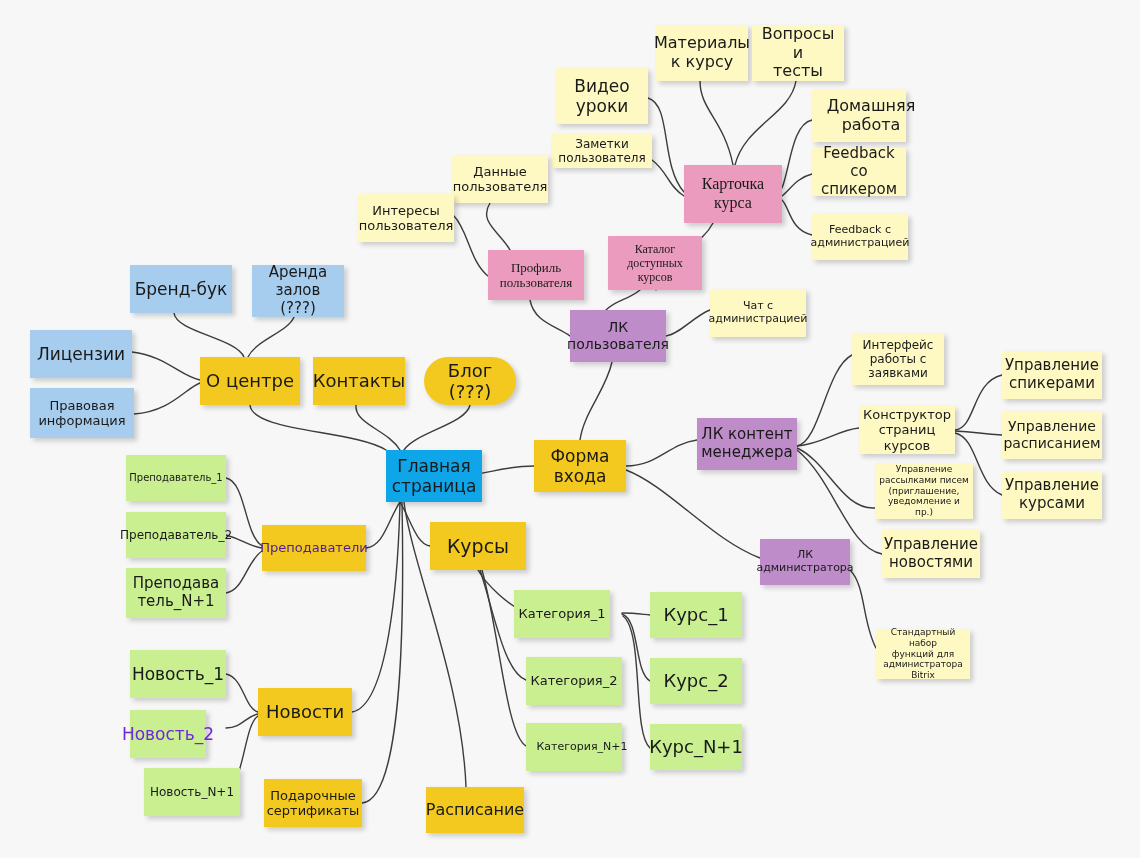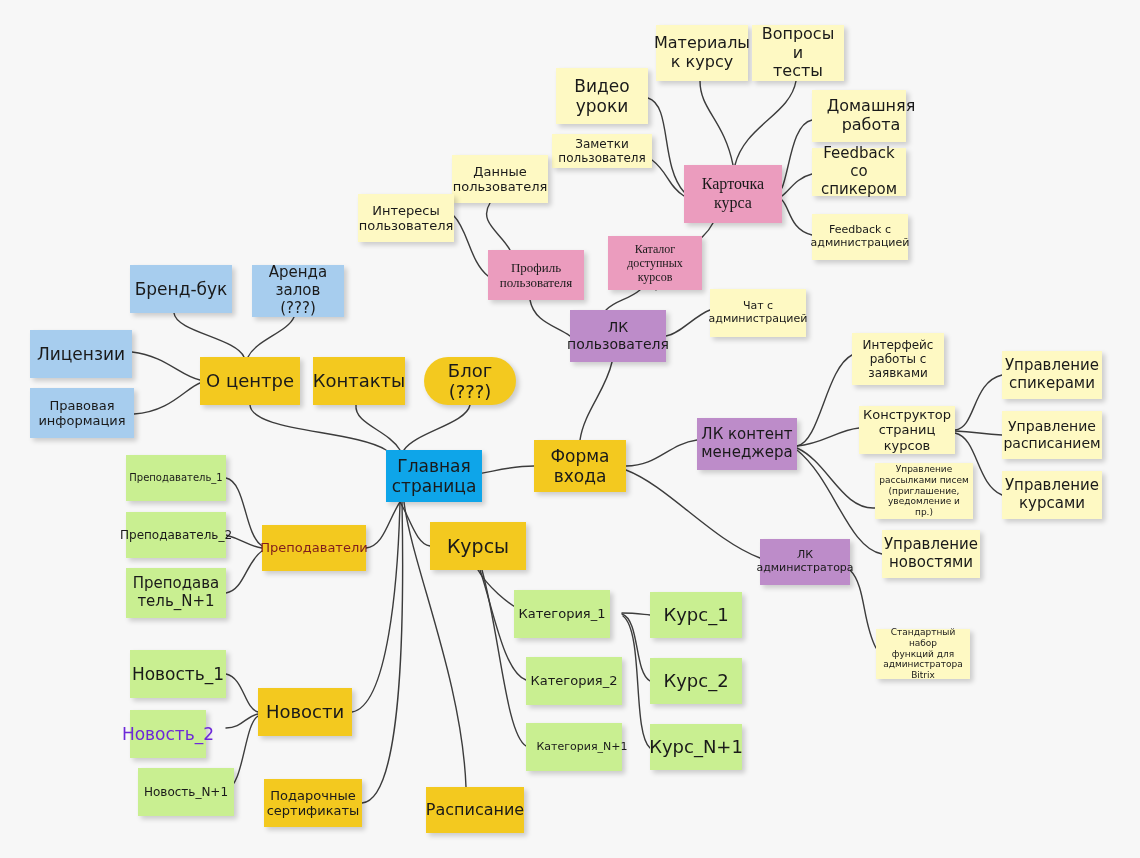--- a/index.html
+++ b/index.html
@@ -155,38 +155,38 @@
       <div class="node c-yellow" style="left: 534px; top: 440px; width: 92px; height: 52px; font-size: 17px; color: rgb(26, 26, 26);">Форма
 входа</div>
       <div class="node c-lightyellow" style="left: 875px; top: 463px; width: 98px; height: 56px; font-size: 9px; color: rgb(26, 26, 26);">Управление
 рассылками писем
 (приглашение,
 уведомление и пр.)</div>
       <div class="node c-lightyellow" style="left: 1002px; top: 471px; width: 100px; height: 48px; font-size: 15px; color: rgb(26, 26, 26);">Управление
 курсами</div>
       <div class="node c-green" style="left: 126px; top: 455px; width: 100px; height: 46px; font-size: 10px; color: rgb(26, 26, 26);">Преподаватель_1</div>
       <div class="node c-green" style="left: 126px; top: 512px; width: 100px; height: 46px; font-size: 12px; color: rgb(26, 26, 26);">Преподаватель_2</div>
-      <div class="node c-yellow" style="left: 262px; top: 525px; width: 104px; height: 46px; font-size: 13px; color: #7f1d1d;">Преподаватели</div>
+      <div class="node c-yellow" style="left: 262px; top: 525px; width: 104px; height: 46px; font-size: 13px; color: #4c1d95;">Преподаватели</div>
       <div class="node c-yellow" style="left: 430px; top: 522px; width: 96px; height: 48px; font-size: 19px; color: rgb(26, 26, 26);">Курсы</div>
       <div class="node c-purple" style="left: 760px; top: 539px; width: 90px; height: 46px; font-size: 11px; color: rgb(26, 26, 26);">ЛК
 администратора</div>
       <div class="node c-lightyellow" style="left: 882px; top: 530px; width: 98px; height: 48px; font-size: 15px; color: rgb(26, 26, 26);">Управление
 новостями</div>
       <div class="node c-green" style="left: 126px; top: 568px; width: 100px; height: 50px; font-size: 15px; color: rgb(26, 26, 26);">Преподава
 тель_N+1</div>
       <div class="node c-green" style="left: 514px; top: 590px; width: 96px; height: 48px; font-size: 13px; color: rgb(26, 26, 26);">Категория_1</div>
       <div class="node c-green" style="left: 650px; top: 592px; width: 92px; height: 46px; font-size: 18px; color: rgb(26, 26, 26);">Курс_1</div>
       <div class="node c-green" style="left: 130px; top: 650px; width: 96px; height: 48px; font-size: 17px; color: rgb(26, 26, 26);">Новость_1</div>
       <div class="node c-green" style="left: 526px; top: 657px; width: 96px; height: 48px; font-size: 13px; color: rgb(26, 26, 26);">Категория_2</div>
       <div class="node c-green" style="left: 650px; top: 658px; width: 92px; height: 46px; font-size: 18px; color: rgb(26, 26, 26);">Курс_2</div>
       <div class="node c-lightyellow" style="left: 876px; top: 629px; width: 94px; height: 50px; font-size: 9px; color: rgb(26, 26, 26);">Стандартный набор
 функций для
 администратора Bitrix</div>
       <div class="node c-yellow" style="left: 258px; top: 688px; width: 94px; height: 48px; font-size: 18px; color: rgb(26, 26, 26);">Новости</div>
       <div class="node c-green" style="left: 130px; top: 710px; width: 76px; height: 48px; font-size: 17px; color: #6d28d9;">Новость_2</div>
       <div class="node c-green" style="left: 526px; top: 723px; width: 96px; height: 48px; font-size: 11px; color: rgb(26, 26, 26); padding-left: 20px;">Категория_N+1</div>
       <div class="node c-green" style="left: 650px; top: 724px; width: 92px; height: 46px; font-size: 18px; color: rgb(26, 26, 26);">Курс_N+1</div>
-      <div class="node c-green" style="left: 138px; top: 768px; width: 96px; height: 48px; font-size: 12px; color: rgb(26, 26, 26);">Новость_N+1</div>
+      <div class="node c-green" style="left: 144px; top: 768px; width: 96px; height: 48px; font-size: 12px; color: rgb(26, 26, 26);">Новость_N+1</div>
       <div class="node c-yellow" style="left: 264px; top: 779px; width: 98px; height: 48px; font-size: 13px; color: rgb(26, 26, 26);">Подарочные
 сертификаты</div>
       <div class="node c-yellow" style="left: 426px; top: 787px; width: 98px; height: 46px; font-size: 16px; color: rgb(26, 26, 26);">Расписание</div>
     </div>
 </div>
 
 </body></html>

